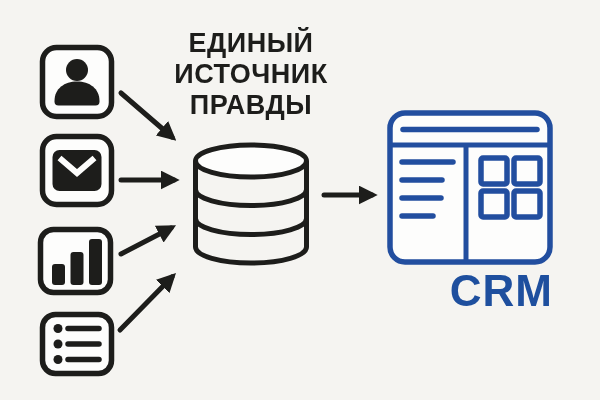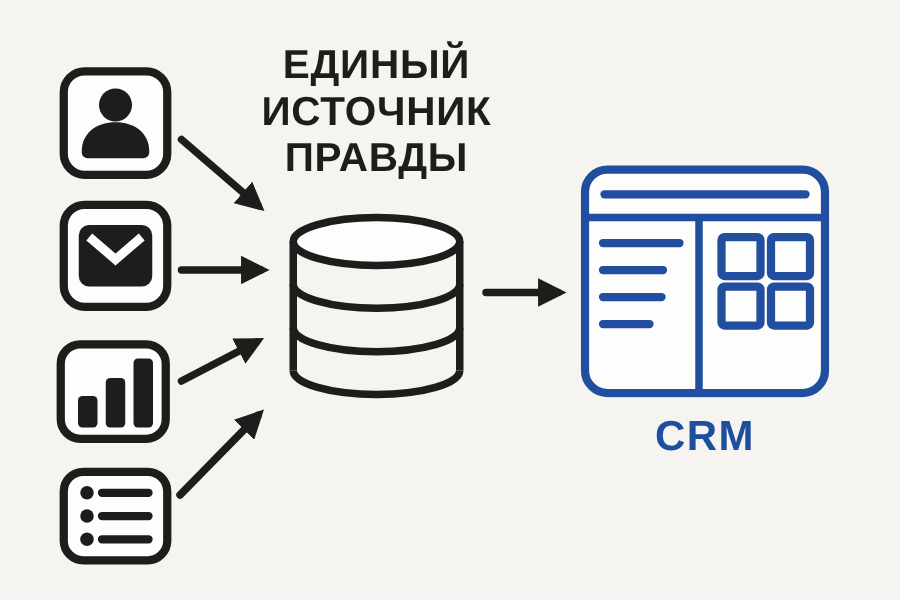--- a/index.html
+++ b/index.html
@@ -23,23 +23,23 @@
     line-height: 31px;
     letter-spacing: 0.5px;
     color: #1d1d1b;
     white-space: pre-line;
   }
   .crm-label {
     position: absolute;
     left: 387px;
     top: 270px;
     width: 166px;
-    text-align: center;
+    text-align: right;
     font-weight: bold;
-    font-size: 28px;
+    font-size: 44px;
     line-height: 42px;
     letter-spacing: 1px;
     color: #1e4f9e;
   }
   svg { display: block; }
 </style>
 </head>
 <body>
 
 <div class="canvas">

